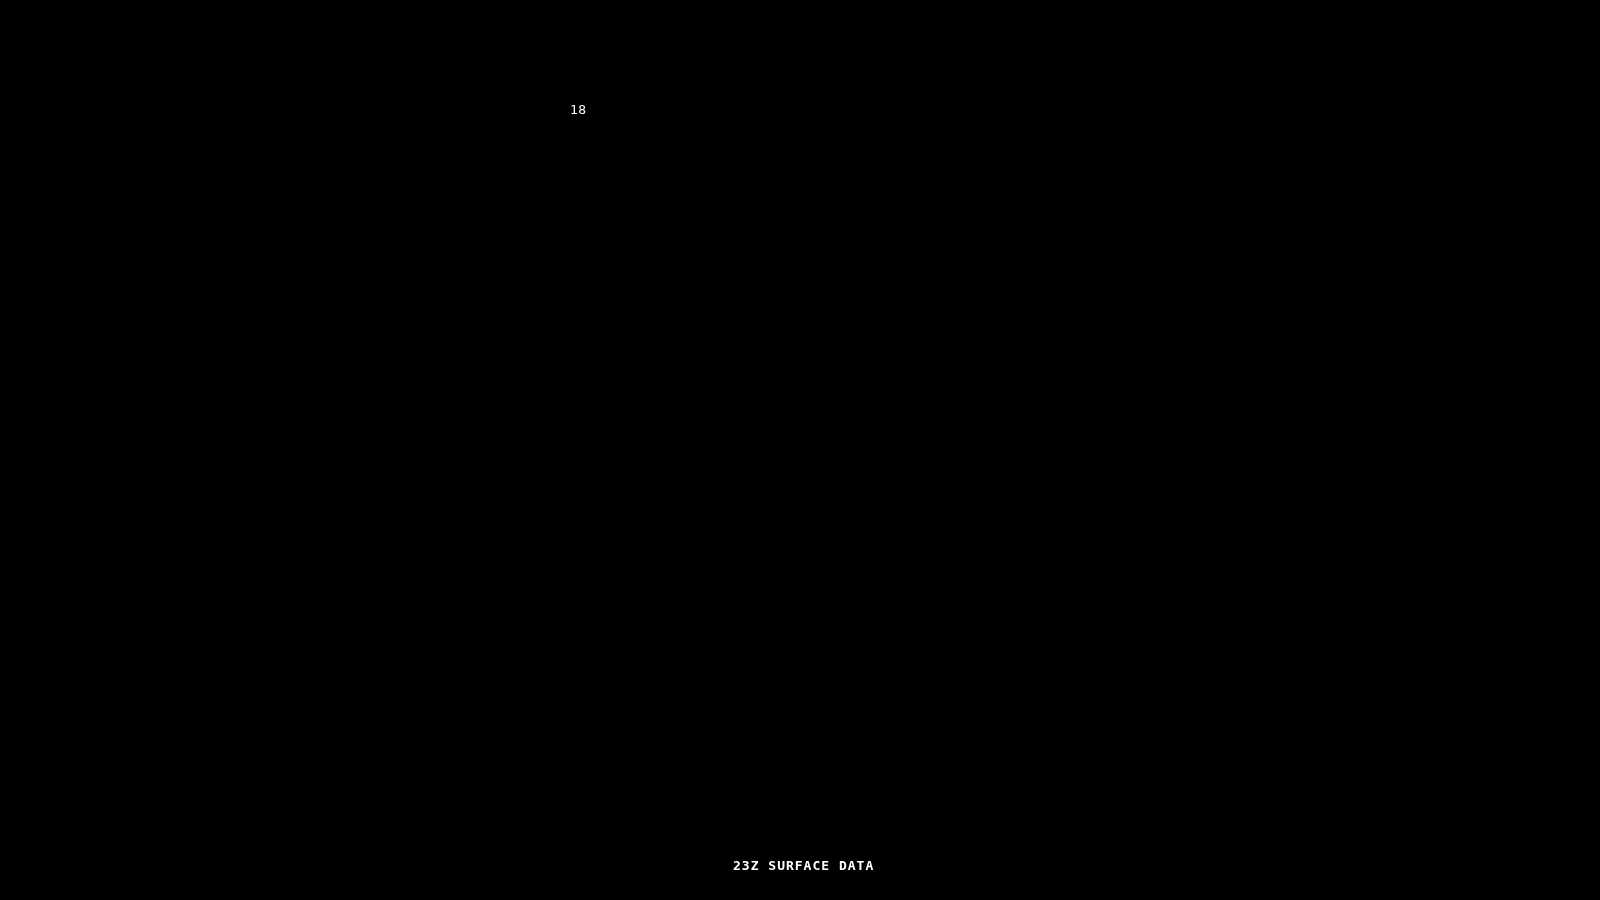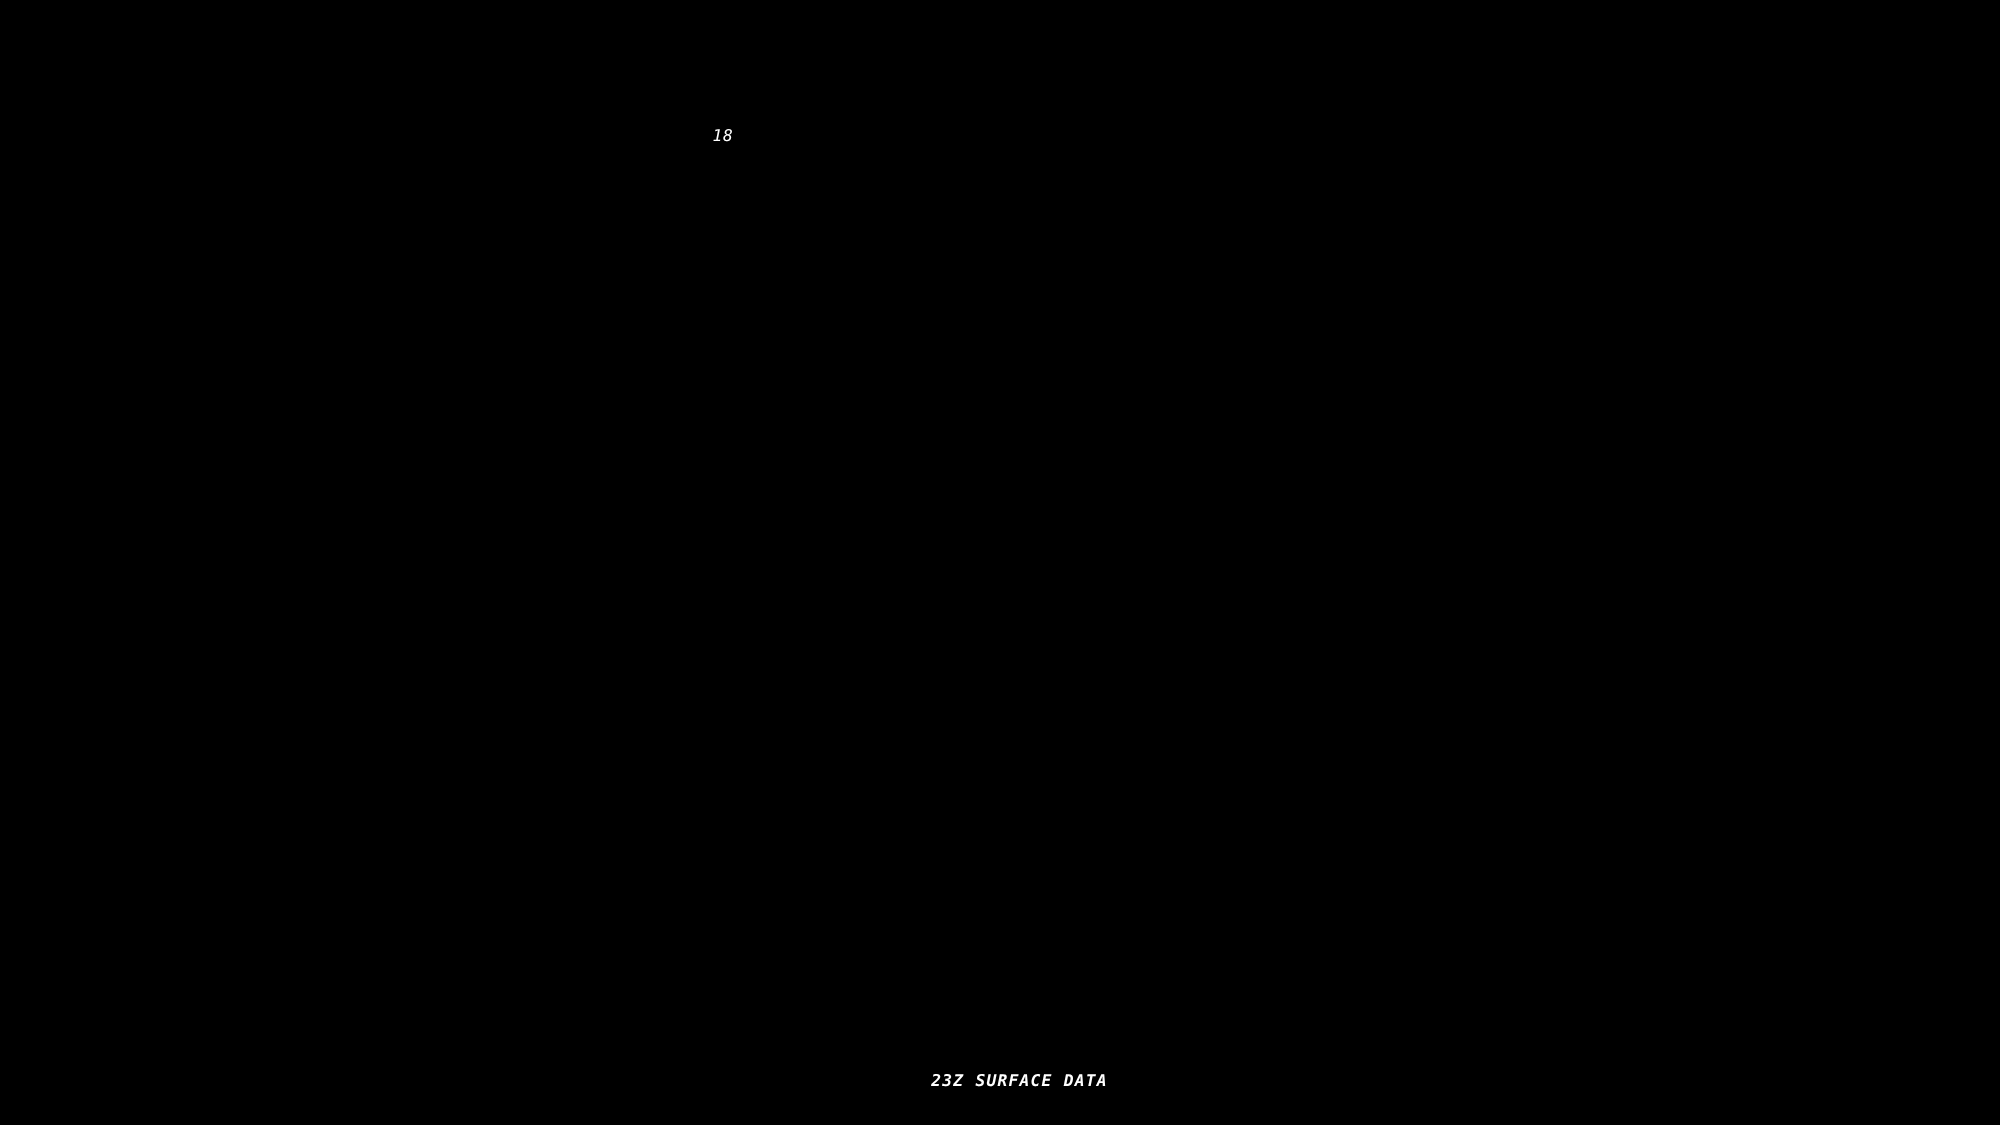--- a/index.html
+++ b/index.html
@@ -12,41 +12,39 @@
     height: 900px;
     overflow: hidden;
     font-family: "DejaVu Sans Mono", monospace;
     color: #ffffff;
   }
   #map-canvas {
     position: relative;
     width: 1600px;
     height: 900px;
     background: #000000;
-    font-style: italic;
   }
   .station-label {
     position: absolute;
     font-family: "DejaVu Sans Mono", monospace;
     font-size: 13px;
     line-height: 13px;
     letter-spacing: 0.5px;
     color: #ffffff;
     white-space: nowrap;
   }
   .footer-label {
     position: absolute;
     font-family: "DejaVu Sans Mono", monospace;
     font-size: 13px;
     line-height: 13px;
     letter-spacing: 1px;
     font-weight: bold;
     color: #ffffff;
     white-space: nowrap;
-    margin-left: 12px;
   }
 </style>
 </head>
 <body>
 
 <div id="map-canvas">
 
   <div class="station-label" style="left:570px; top:103px;">18</div>
 
   <div class="footer-label" style="left:733px; top:859px;">23Z SURFACE DATA</div>

